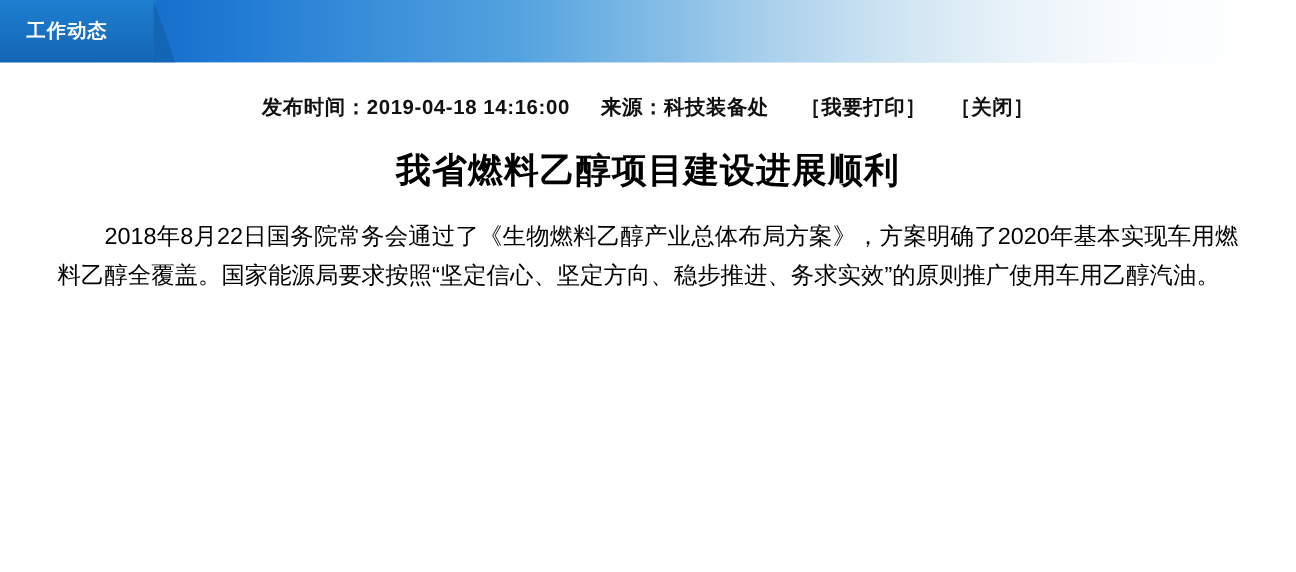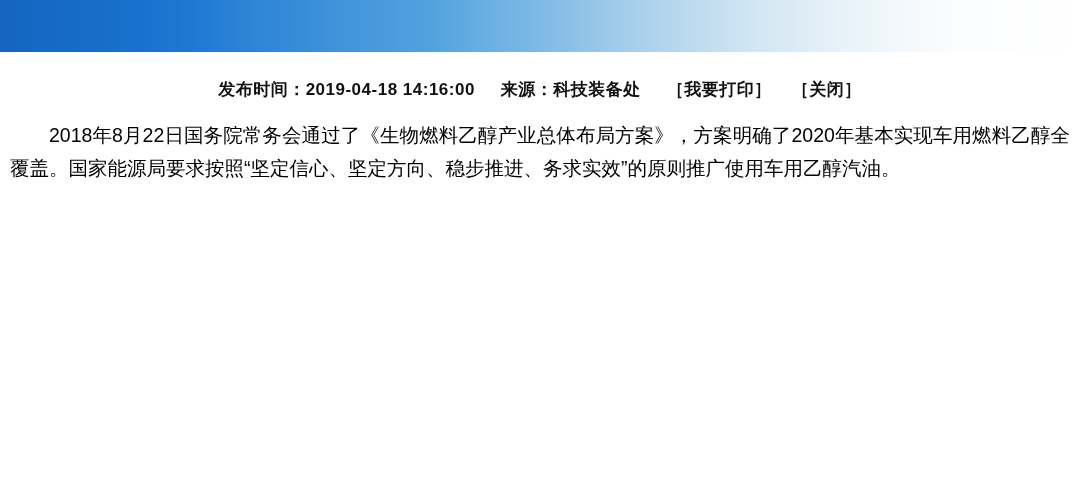--- a/index.html
+++ b/index.html
@@ -58,21 +58,21 @@
     left: 140px;
     top: 0;
     width: 940px;
     height: 52px;
     background: linear-gradient(90deg, rgba(255,255,255,0.0) 0%, rgba(255,255,255,0.25) 45%, rgba(255,255,255,0.85) 100%);
     pointer-events: none;
   }
 
   
   .content {
-    padding: 0 10px;
+    padding: 0 38px;
   }
 
   .meta {
     margin-top: 26px;
     text-align: center;
     font-size: 17px;
     font-weight: bold;
     color: #111111;
     letter-spacing: 0.5px;
   }
@@ -92,38 +92,42 @@
 
   .body-text {
     margin-top: 18px;
     font-size: 19.5px;
     line-height: 33px;
     color: #000000;
     text-align: justify;
     text-justify: inter-ideograph;
   }
   .body-text p {
-    margin: 0;
+    margin: 10px;
     text-indent: 2em;
   }
 </style>
 </head>
 <body>
 
 <div class="page">
 
   <div class="banner">
+    <div class="banner-tab">
+      <span>工作动态</span>
+    </div>
     <div class="banner-sheen"></div>
   </div>
 
   <div class="content">
 
     <div class="meta">
       <span>发布时间：</span><span>2019-04-18 14:16:00</span><span class="gap-lg"></span><span>来源：</span><span>科技装备处</span><span class="gap-lg"></span><span class="action">［我要打印］</span><span class="gap-md"></span><span class="action">［关闭］</span>
     </div>
 
+    <div class="article-title">我省燃料乙醇项目建设进展顺利</div>
 
     <div class="body-text">
       <p>2018年8月22日国务院常务会通过了《生物燃料乙醇产业总体布局方案》，方案明确了2020年基本实现车用燃料乙醇全覆盖。国家能源局要求按照“坚定信心、坚定方向、稳步推进、务求实效”的原则推广使用车用乙醇汽油。</p>
     </div>
 
   </div>
 </div>
 
 </body></html>

